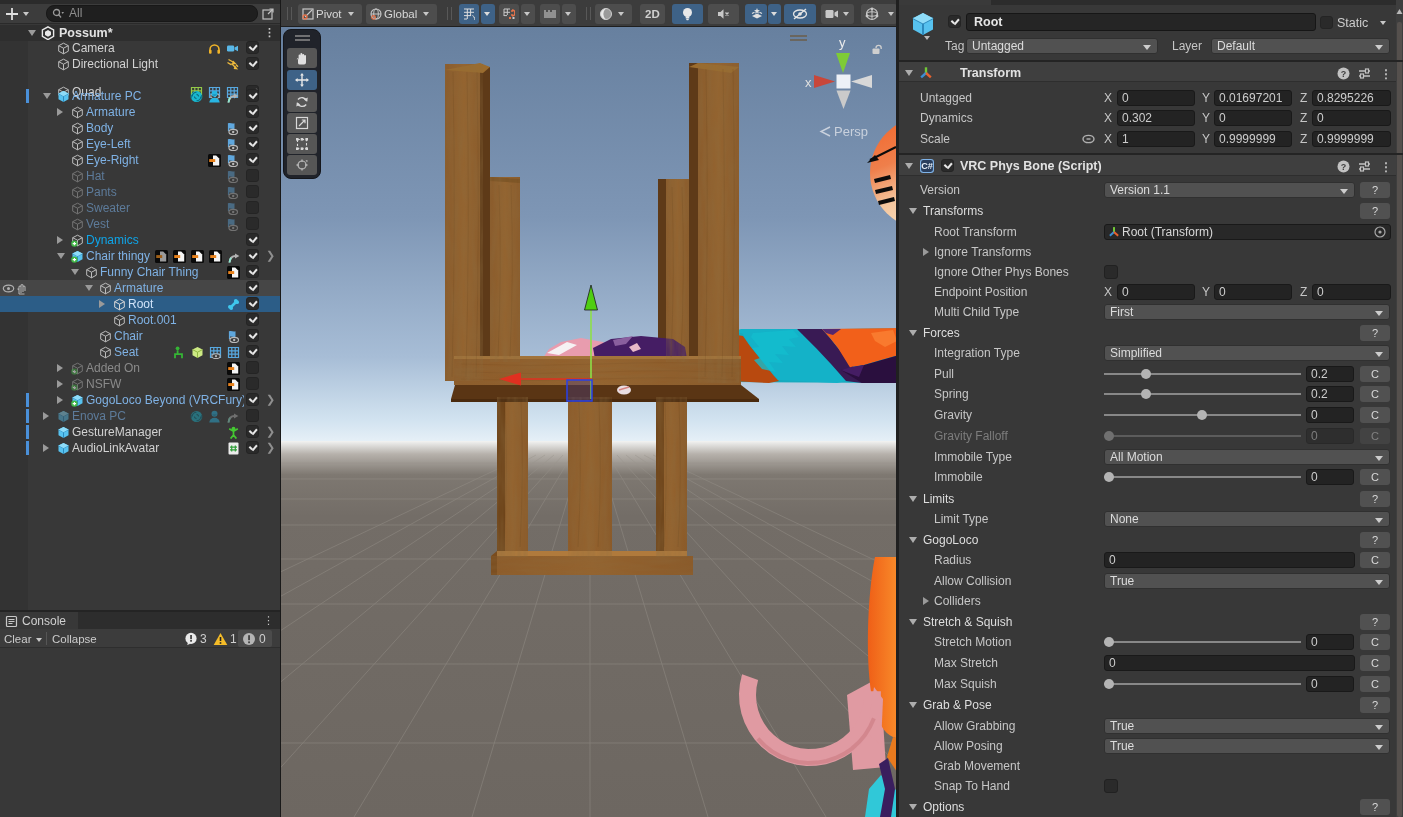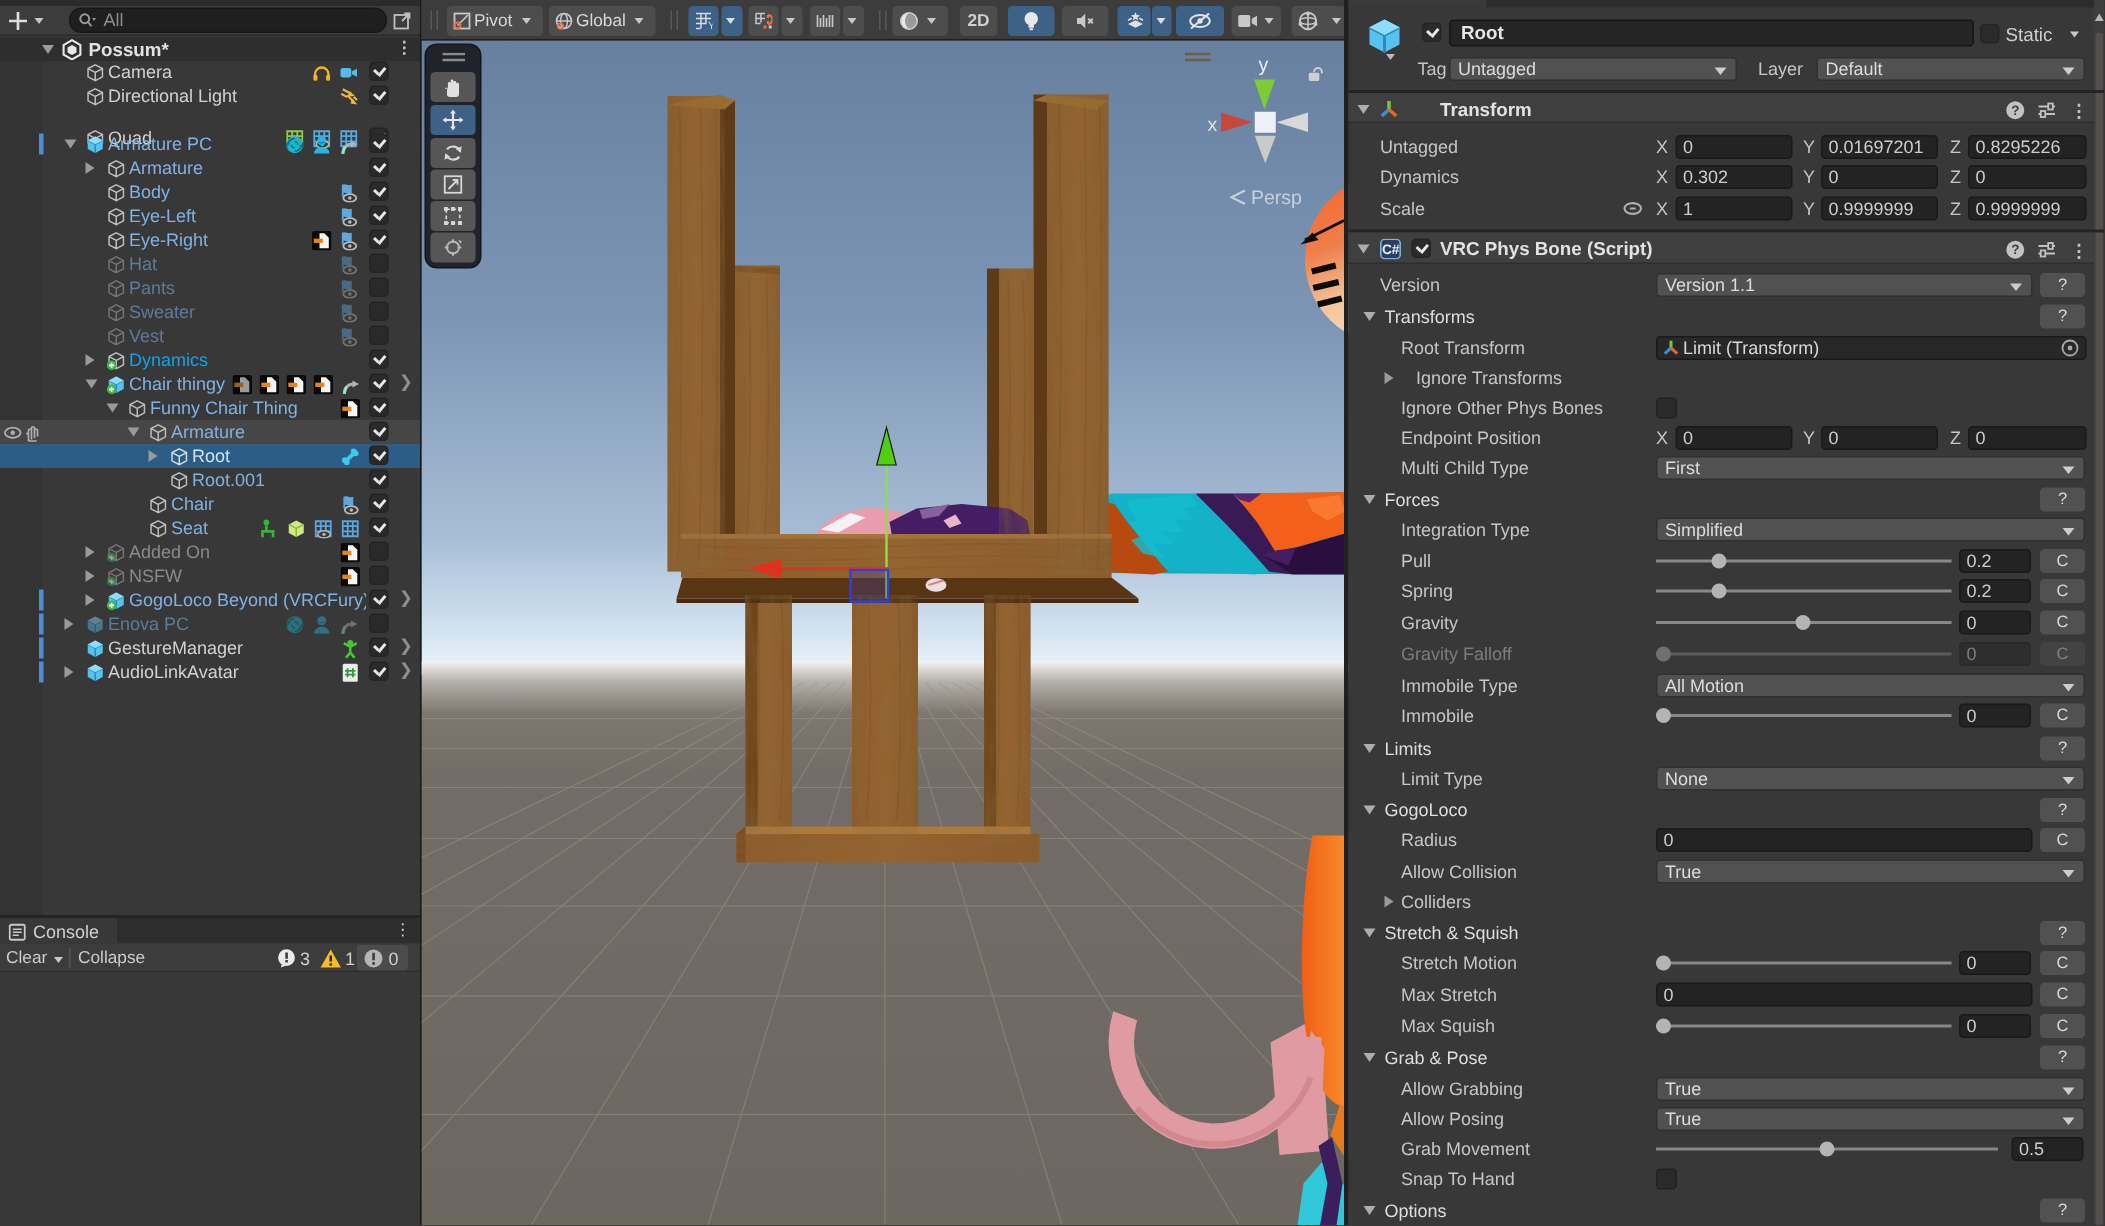--- a/index.html
+++ b/index.html
@@ -971,27 +971,27 @@
       <div class="dd" style="left:205px;top:182px;width:251px">Version 1.1</div>
       <div class="cbtn" style="left:461px;top:182px">?</div>
       <div class="hfold" style="left:10px;top:208px"></div>
       <div class="ilbl ibold" style="left:24px;top:203px">Transforms</div>
       <div class="cbtn" style="left:461px;top:203px">?</div>
       <div class="ilbl" style="left:35px;top:224px">Root Transform</div>
       <div class="nf" style="left:205px;top:224px;width:287px;background:#282828"></div>
       <svg class="abs" style="left:209px;top:226px" width="12" height="12" viewBox="0 0 13 13">
         <use href="#traxis"></use>
       </svg>
-      <div class="lbl" style="left:223px;top:224px;color:#d8d8d8">Limit (Transform)</div>
+      <div class="lbl" style="left:223px;top:224px;color:#d8d8d8">Root (Transform)</div>
       <svg class="abs" style="left:475px;top:226px" width="12" height="12">
         <circle cx="6" cy="6" r="5" fill="none" stroke="#a8a8a8" stroke-width="1.2"></circle>
         <circle cx="6" cy="6" r="1.6" fill="#a8a8a8"></circle>
       </svg>
       <div class="hfoldr" style="left:24px;top:248px"></div>
-      <div class="ilbl" style="left:45px;top:244px">Ignore Transforms</div>
+      <div class="ilbl" style="left:35px;top:244px">Ignore Transforms</div>
       <div class="ilbl" style="left:35px;top:264px">Ignore Other Phys Bones</div>
       <div class="icbx" style="top:265px;left:205px"></div>
       <div class="ilbl" style="left:35px;top:284px">Endpoint Position</div>
       <div class="ir" style="top:284px">
         <div class="xl" style="left:205px">X</div>
         <div class="nf" style="left:218px;width:78px">0</div>
         <div class="xl" style="left:303px">Y</div>
         <div class="nf" style="left:315px;width:78px">0</div>
         <div class="xl" style="left:401px">Z</div>
         <div class="nf" style="left:413px;width:79px">0</div>
@@ -1076,23 +1076,18 @@
       </div>
       <div class="cbtn" style="left:461px;top:676px">C</div>
       <div class="hfold" style="left:10px;top:702px"></div>
       <div class="ilbl ibold" style="left:24px;top:697px">Grab &amp; Pose</div>
       <div class="cbtn" style="left:461px;top:697px">?</div>
       <div class="ilbl" style="left:35px;top:718px">Allow Grabbing</div>
       <div class="dd" style="left:205px;top:718px;width:286px">True</div>
       <div class="ilbl" style="left:35px;top:738px">Allow Posing</div>
       <div class="dd" style="left:205px;top:738px;width:286px">True</div>
       <div class="ilbl" style="left:35px;top:758px">Grab Movement</div>
-      <div class="ir" style="top:758px">
-        <div class="track" style="left:205px;width:228px"></div>
-        <div class="knob" style="left:314px"></div>
-        <div class="nf" style="left:442px;width:48px">0.5</div>
-      </div>
       <div class="ilbl" style="left:35px;top:778px">Snap To Hand</div>
       <div class="icbx" style="top:779px;left:205px"></div>
       <div class="hfold" style="left:10px;top:804px"></div>
       <div class="ilbl ibold" style="left:24px;top:799px">Options</div>
       <div class="cbtn" style="left:461px;top:799px">?</div>
     </div>
 </div>
 </body></html>

